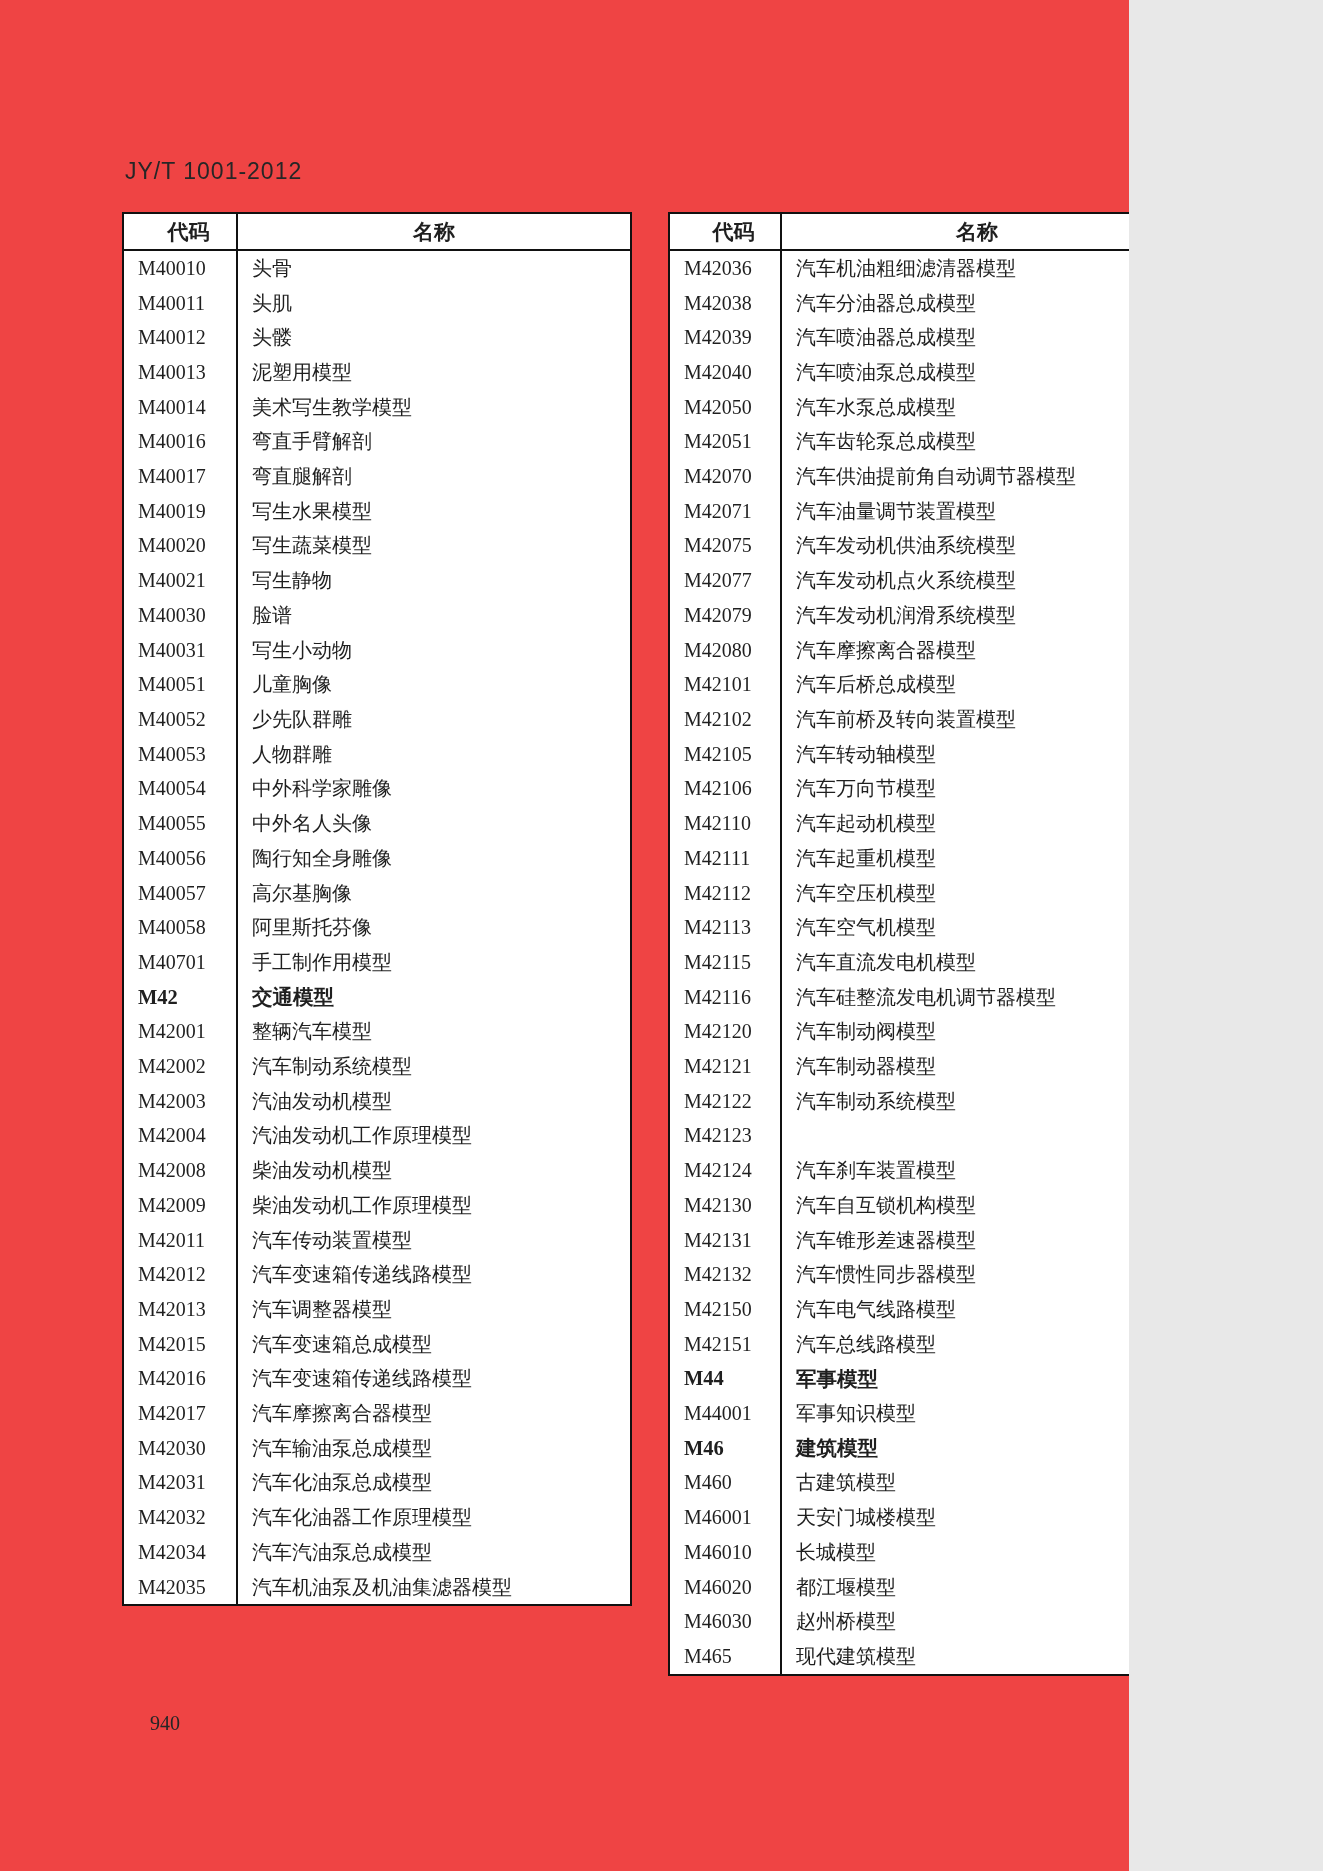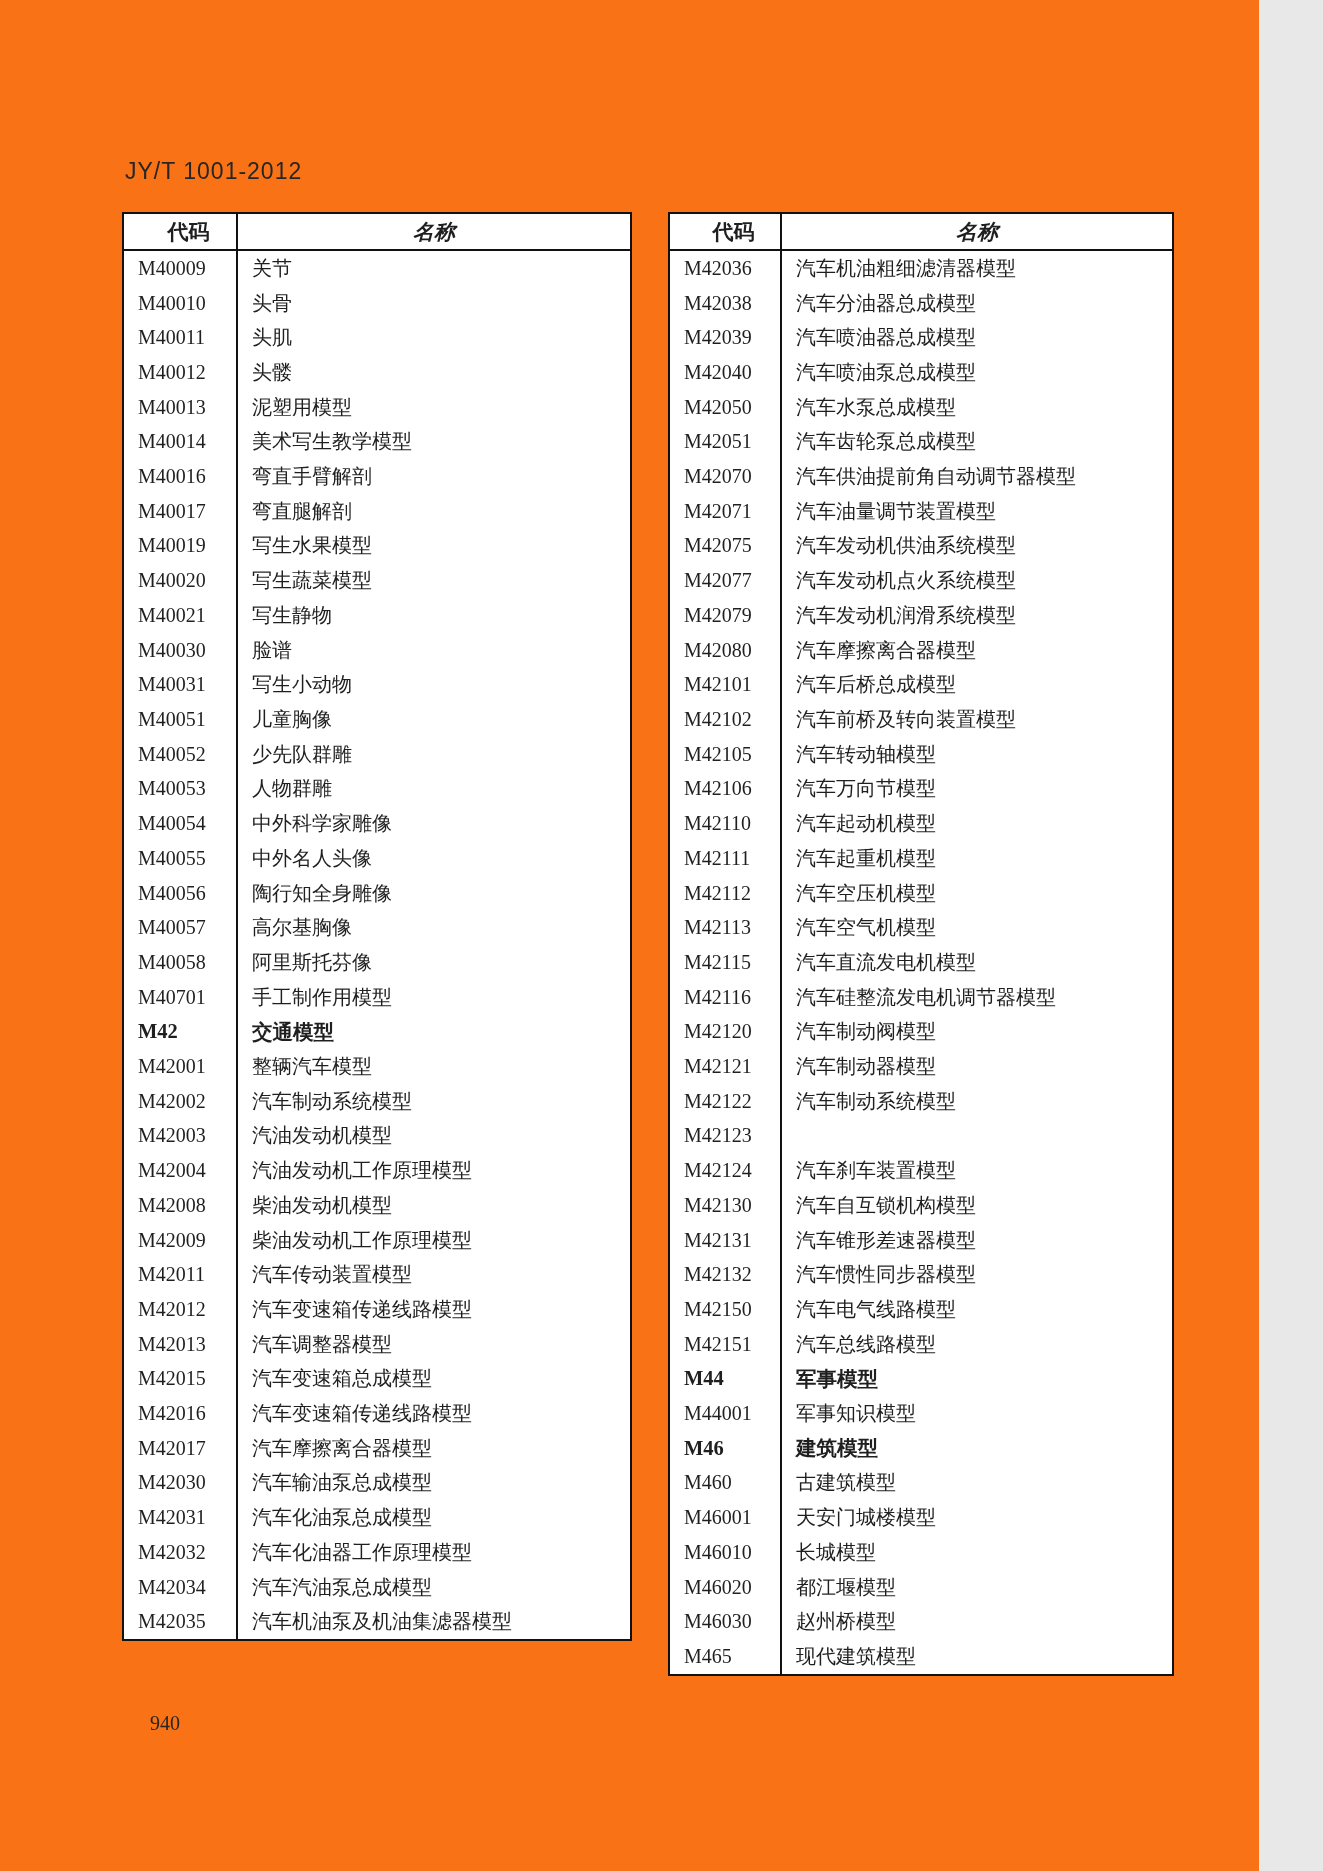--- a/index.html
+++ b/index.html
@@ -1,19 +1,19 @@
 <!DOCTYPE html>
 <html><head>
 <meta charset="utf-8">
 <style>
   html,body{margin:0;padding:0;background:#e8e8e8;}
   #page{
     position:relative;
-    width:1259px;height:1871px;
-    background:#f97316;
+    width:1129px;height:1871px;
+    background:#ef4444;
     font-family:"Liberation Serif","DejaVu Serif",serif;
     color:#1f1f1f;
     overflow:hidden;
   }
   .doc-code{
     position:absolute;
     left:125px;top:158px;
     font-family:"Liberation Sans","DejaVu Sans",sans-serif;
     font-size:23px;
     letter-spacing:1px;
@@ -52,21 +52,21 @@
     display:flex;align-items:center;
     padding-left:14px;
   }
   .tbl.right .cell.code{width:112px;}
   .thead .cell.code{padding-left:17px;justify-content:center;}
   .cell.name{
     flex:1 1 auto;
     display:flex;align-items:center;
     padding-left:14px;
   }
-  .thead .cell.name{padding-left:0;justify-content:center;font-style:italic;}
+  .thead .cell.name{padding-left:0;justify-content:center;}
   .row.section{font-weight:bold;font-size:20.5px;}
   .page-number{
     position:absolute;
     left:150px;top:1712px;
     font-size:20px;
     color:#262626;
     text-align:center;
   }
 </style>
 </head>
@@ -76,24 +76,20 @@
 
   <div class="doc-code">JY/T 1001-2012</div>
 
   <div class="tbl left">
     <div class="thead">
       <div class="cell code">代码</div>
       <div class="cell name">名称</div>
     </div>
     <div class="tbody">
         <div class="row">
-          <div class="cell code">M40009</div>
-          <div class="cell name">关节</div>
-        </div>
-        <div class="row">
           <div class="cell code">M40010</div>
           <div class="cell name">头骨</div>
         </div>
         <div class="row">
           <div class="cell code">M40011</div>
           <div class="cell name">头肌</div>
         </div>
         <div class="row">
           <div class="cell code">M40012</div>
           <div class="cell name">头髅</div>

